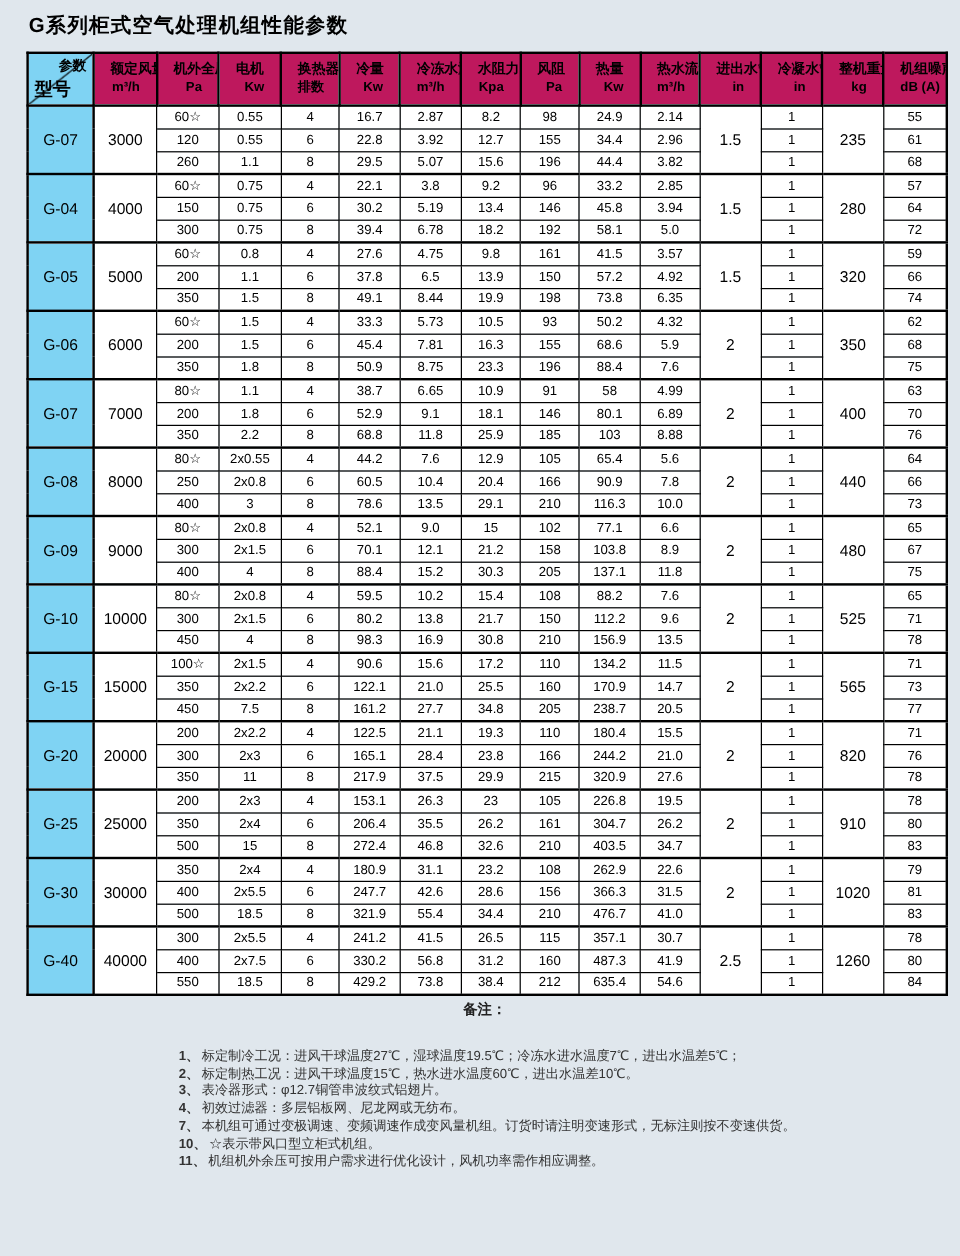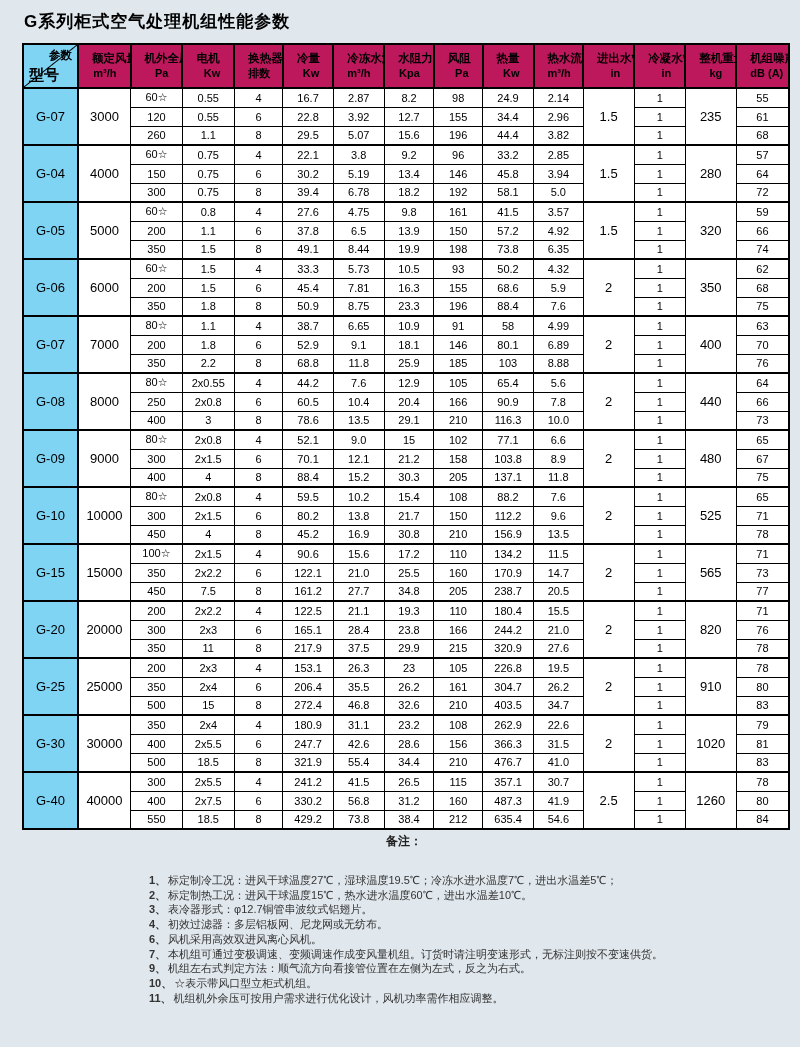--- a/index.html
+++ b/index.html
@@ -507,21 +507,21 @@
           <td>150</td>
           <td>112.2</td>
           <td>9.6</td>
           <td>1</td>
           <td>71</td>
         </tr>
         <tr>
           <td>450</td>
           <td>4</td>
           <td>8</td>
-          <td>45.2</td>
+          <td>98.3</td>
           <td>16.9</td>
           <td>30.8</td>
           <td>210</td>
           <td>156.9</td>
           <td>13.5</td>
           <td>1</td>
           <td>78</td>
         </tr>
         <tr class="group-start">
           <td class="model" rowspan="3">G-15</td>
@@ -741,20 +741,18 @@
       </tbody>
   </table>
 
   <div class="notes">
     <div class="notes-label">备注：</div>
     <div class="notes-list" id="notes-list">
         <div class="note-item"><span class="num">1、</span><span>标定制冷工况：进风干球温度27℃，湿球温度19.5℃；冷冻水进水温度7℃，进出水温差5℃；</span></div>
         <div class="note-item"><span class="num">2、</span><span>标定制热工况：进风干球温度15℃，热水进水温度60℃，进出水温差10℃。</span></div>
         <div class="note-item"><span class="num">3、</span><span>表冷器形式：φ12.7铜管串波纹式铝翅片。</span></div>
         <div class="note-item"><span class="num">4、</span><span>初效过滤器：多层铝板网、尼龙网或无纺布。</span></div>
-        <div class="note-item"><span class="num">6、</span><span>风机采用高效双进风离心风机。</span></div>
         <div class="note-item"><span class="num">7、</span><span>本机组可通过变极调速、变频调速作成变风量机组。订货时请注明变速形式，无标注则按不变速供货。</span></div>
-        <div class="note-item"><span class="num">9、</span><span>机组左右式判定方法：顺气流方向看接管位置在左侧为左式，反之为右式。</span></div>
         <div class="note-item"><span class="num">10、</span><span>☆表示带风口型立柜式机组。</span></div>
         <div class="note-item"><span class="num">11、</span><span>机组机外余压可按用户需求进行优化设计，风机功率需作相应调整。</span></div>
       </div>
   </div>
 </div>
 
 </body></html>

